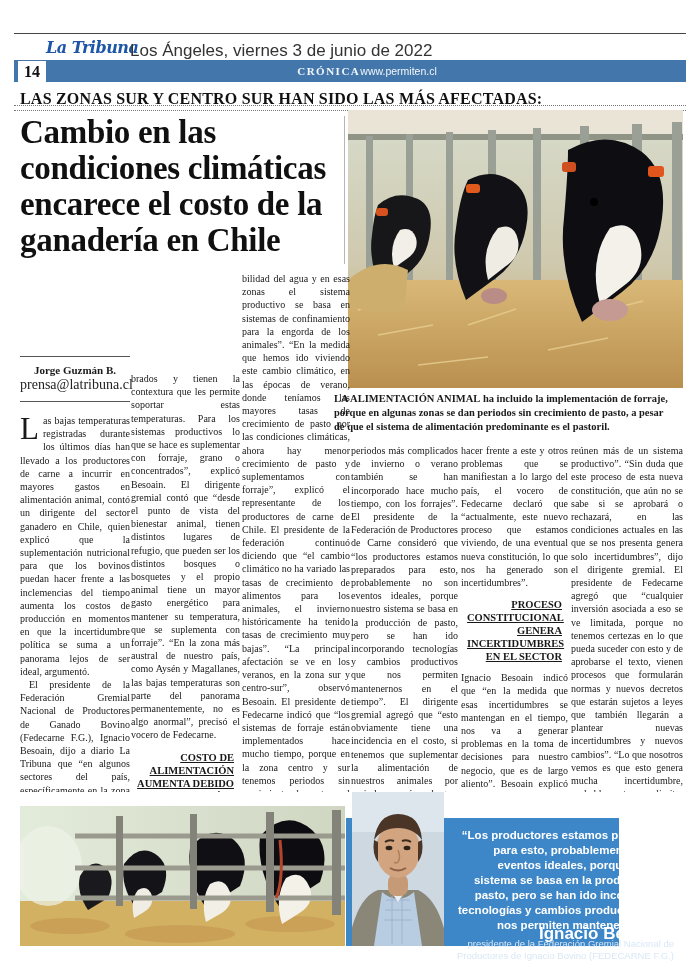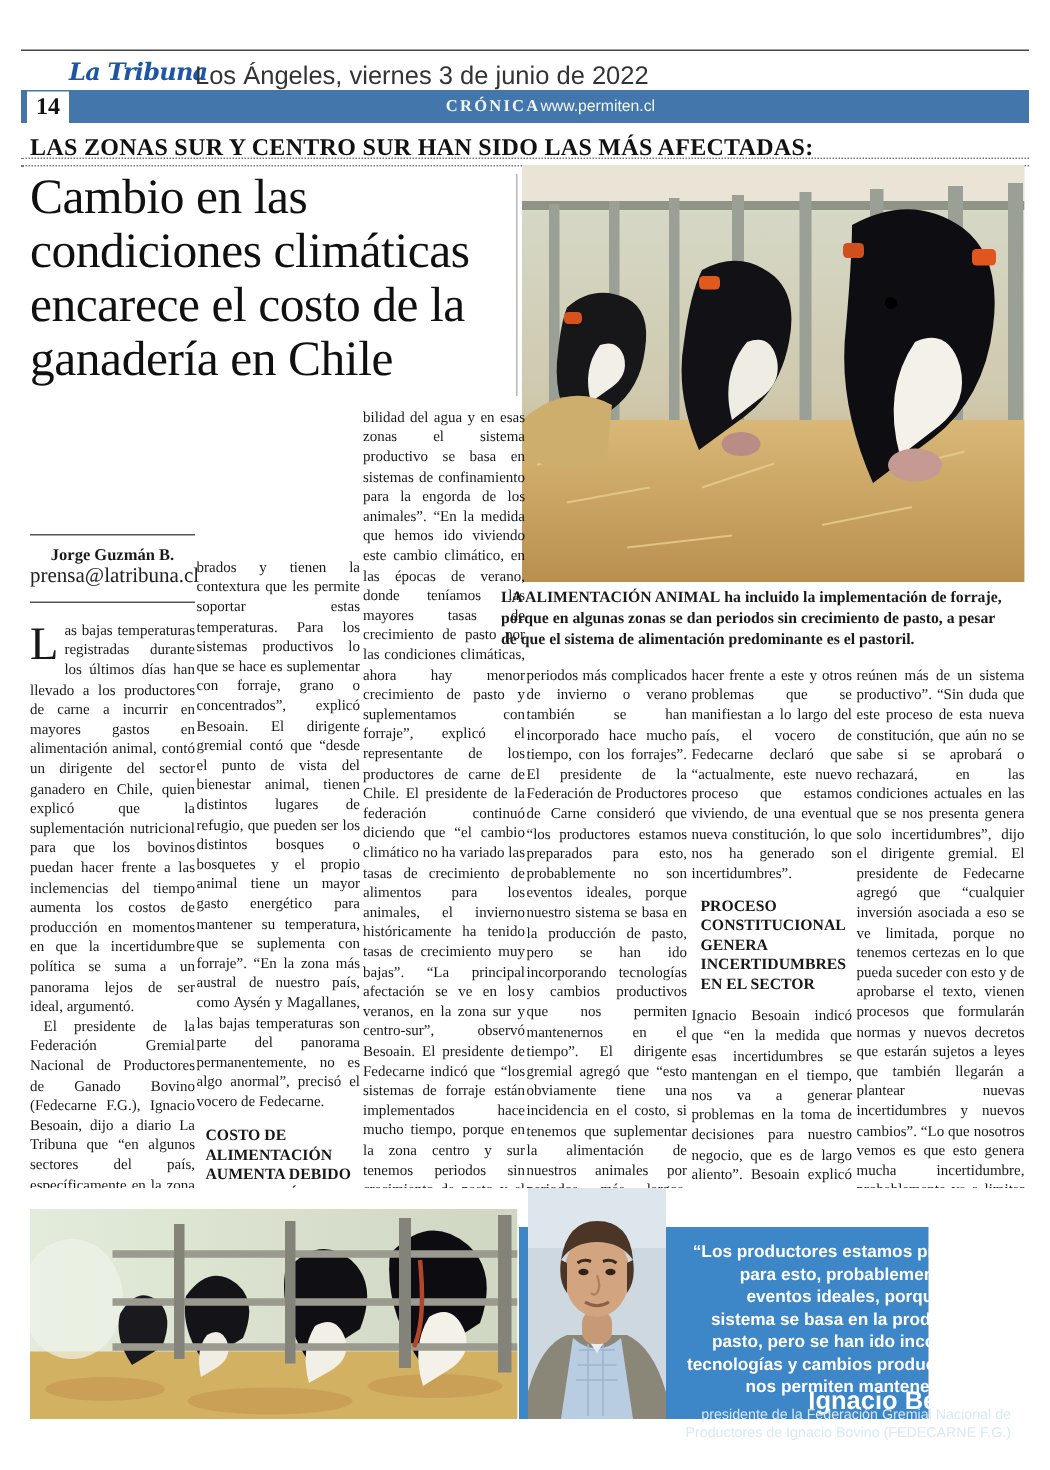--- a/index.html
+++ b/index.html
@@ -22,36 +22,36 @@
     justify-content:center;padding:0 10px 0 12px;}
   .section-title{color:#f2f6fa;font-size:11px;font-weight:bold;letter-spacing:1.5px;
     font-variant:small-caps;}
   .website{color:#f2f6fa;font-family:"Liberation Sans",sans-serif;font-size:10.5px;text-decoration:none;}
   
   .kicker{left:20px;top:90px;font-size:16px;font-weight:bold;letter-spacing:0.2px;color:#111;}
   .dotted-rule{left:14px;top:105px;width:672px;height:4px;
     border-top:1px dotted #777;border-bottom:1px dotted #777;}
   
   .headline{left:20px;top:114px;width:322px;font-size:33px;line-height:36px;
-    font-weight:400;color:#101010;letter-spacing:-0.3px;}
+    font-weight:700;color:#101010;letter-spacing:-0.3px;}
   .headline-vrule{left:344px;top:116px;width:1px;height:148px;background:#b5b5b5;}
   .deck{left:24px;top:270px;width:216px;display:flex;}
   .deck-bar{width:6px;background:#2d6cb5;margin-right:9px;flex:0 0 6px;height:112px;}
   .deck-text{font-size:15.5px;line-height:19px;color:#141414;}
   
   .byline{left:20px;top:356px;width:110px;text-align:center;
     border-top:1px solid #555;border-bottom:1px solid #555;padding:7px 0 8px 0;}
   .byline-author{font-weight:bold;font-size:11px;}
   .byline-email{font-size:14px;color:#222;text-decoration:none;display:block;margin-top:1px;}
   
   .col{font-size:10px;line-height:13.2px;text-align:justify;overflow:hidden;color:#181818;}
   .col p{margin:0;}
   .col p + p{text-indent:9px;}
-  .col .subhead{font-weight:bold;text-align:left;margin:9px 6px 8px 6px;
-    font-size:10.5px;line-height:13px;text-indent:0;}
+  .col .subhead{font-weight:bold;text-align:right;margin:9px 6px 8px 6px;
+    font-size:10.5px;line-height:13px;text-indent:0;text-decoration:underline;}
   .dropcap{float:left;font-size:31px;line-height:25px;padding:2px 4px 0 0;font-weight:400;}
   .c1{left:20px;top:414px;width:110px;height:378px;}
   .c2{left:131px;top:372px;width:109px;height:420px;}
   .c3{left:242px;top:272px;width:108px;height:520px;}
   .c4{left:351px;top:444px;width:107px;height:348px;}
   .c5{left:461px;top:444px;width:107px;height:348px;}
   .c6{left:571px;top:444px;width:112px;height:348px;}
   
   .main-photo{left:348px;top:110px;width:335px;height:278px;}
   .caption{left:334px;top:392px;width:335px;font-size:10.5px;line-height:14px;color:#1b1b1b;font-weight:bold;}

